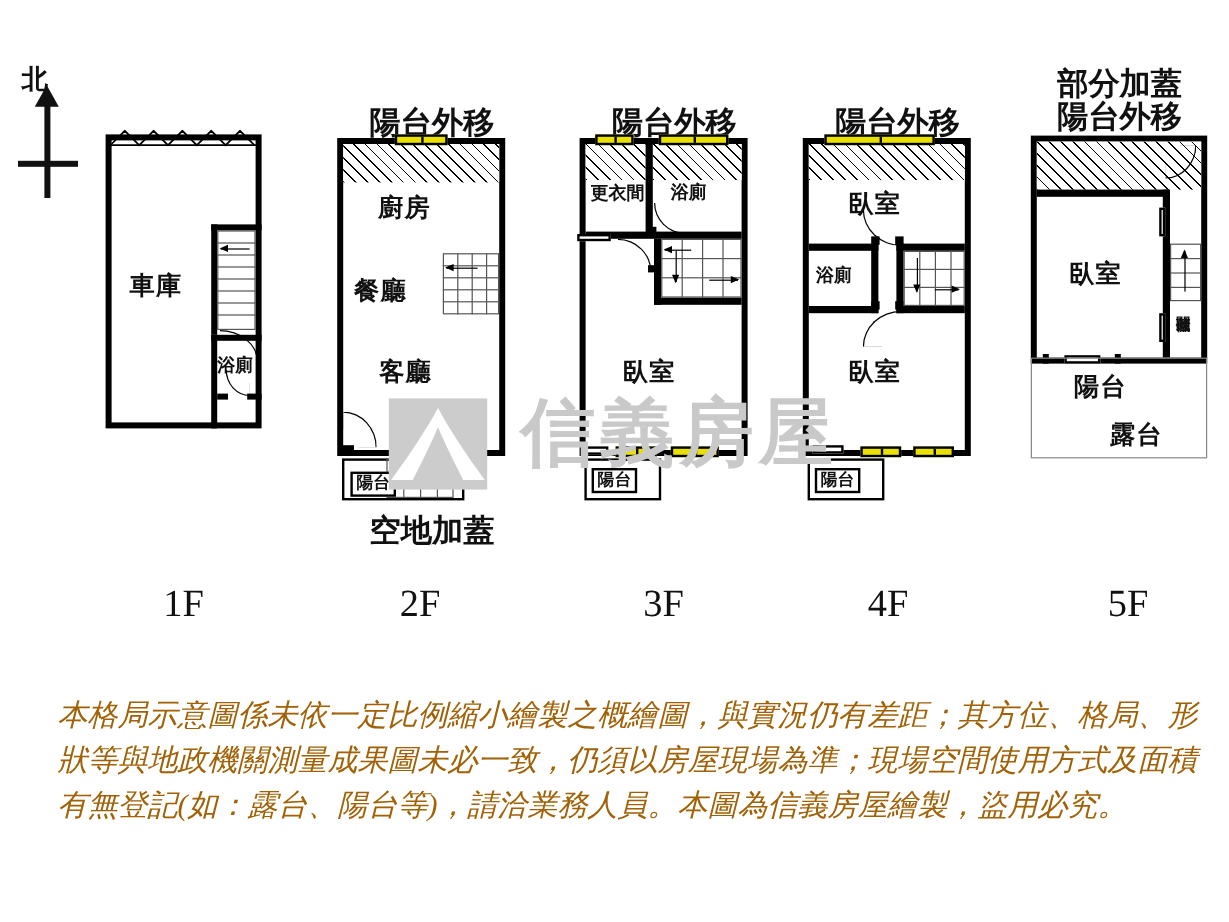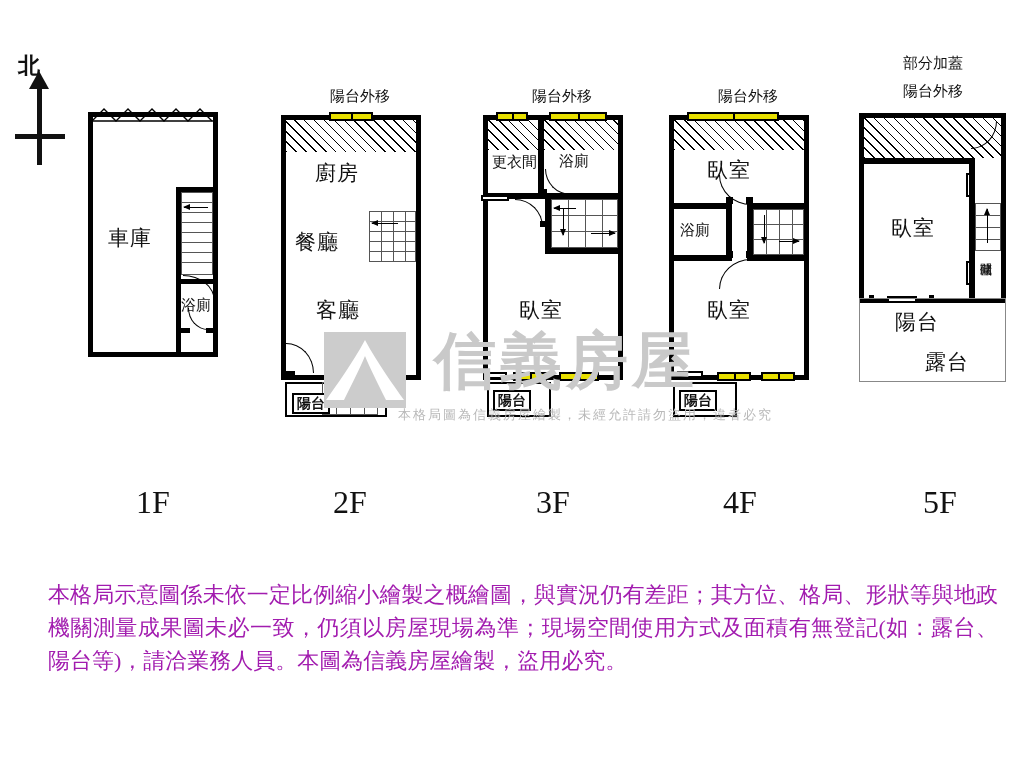--- a/index.html
+++ b/index.html
@@ -25,26 +25,26 @@
   .outer { position:absolute; border:5px solid #000; background:#fff; }
   .wall  { position:absolute; background:#000; }
   .hatch { position:absolute;
      background-image: repeating-linear-gradient(45deg, #000 0 1px, rgba(0,0,0,0) 1px 7px);
      background-color:#fff; }
   .win { position:absolute; background:#e8e000; border:2px solid #000; }
   .win .mull { position:absolute; top:0; bottom:0; width:2px; background:#000; left:50%; }
   .thinbox { position:absolute; border:2px solid #000; background:#fff; }
   .greyline { position:absolute; border:1px solid #888; }
 
-  .rlabel { position:absolute; font-size:21px; font-weight:400; color:#111;
+  .rlabel { position:absolute; font-size:21px; font-weight:700; color:#111;
             letter-spacing:1px; white-space:nowrap; line-height:1; }
   .rlabel.sm  { font-size:15px; letter-spacing:0; }
   .rlabel.vert { writing-mode: vertical-rl; letter-spacing:0; font-size:12px; }
 
-  .toplabel { position:absolute; font-size:15px; font-weight:400; color:#111;
+  .toplabel { position:absolute; font-size:26px; font-weight:700; color:#111;
               white-space:nowrap; text-align:center; line-height:1.15; }
 
   .floorlabel { position:absolute; font-size:32px; color:#111; font-weight:400;
                 white-space:nowrap; text-align:center; }
 
   
   .chip { position:absolute; border:2px solid #000; background:#fff;
           font-size:14px; font-weight:700; color:#111; padding:1px 3px; line-height:1.1; white-space:nowrap; }
 
   
@@ -77,22 +77,22 @@
         display:flex; align-items:flex-start; gap:26px; pointer-events:none; }
   .wm-logo { width:86px; height:80px; position:relative; flex:0 0 auto; }
   .wm-text { font-size:62px; font-weight:700; color:#c9c9c9; letter-spacing:4px;
              line-height:1; font-family:"DejaVu Sans", sans-serif; }
   .wm-small { position:absolute; left:398px; top:406px; font-size:13px; color:#b9b9b9;
               letter-spacing:2px; white-space:nowrap; pointer-events:none;
               font-family:"DejaVu Sans", sans-serif; }
 
   
   .disclaimer { position:absolute; left:48px; top:578px; width:950px;
-                font-size:22px; line-height:1.5; color:#a21caf; text-align:justify;
-                font-family:"Liberation Serif","DejaVu Serif",serif; }
+                font-size:25px; line-height:1.5; color:#a16207; text-align:justify;
+                font-family:"Liberation Serif","DejaVu Serif",serif;font-style:italic; }
 </style>
 </head>
 <body>
 <div id="root">
 
 <div class="compass">
   <div class="n-label">北</div>
   <div class="head"></div>
   <div class="shaft"></div>
   <div class="cross"></div>
@@ -171,20 +171,21 @@
 <div class="stairs" style="left:322px;top:382px;width:56px;height:33px;">
   <div class="frame"></div>
   <div class="vline" style="left:14px;"></div>
       <div class="vline" style="left:28px;"></div>
   <div class="vline" style="left:42px;"></div>
   <div class="tread" style="top:11px;"></div>
       <div class="tread" style="top:22px;"></div>
   <div class="arrow-h left" style="left:3px;top:10px;width:30px;"></div>
 </div>
 <div class="chip" style="left:292px;top:393px;">陽台</div>
+<div class="toplabel" style="left:290px;top:428px;width:140px;">空地加蓋</div>
 <div class="floorlabel" style="left:310px; top:484px; width:80px;">2F</div>
 
 <div class="toplabel" style="left:482px; top:88px; width:160px;">陽台外移</div>
 <div class="plan" style="left:483px; top:115px; width:140px; height:265px;">
   <div class="outer" style="left:0;top:0;width:140px;height:265px;"></div>
   <div class="hatch" style="left:5px;top:5px;width:50px;height:30px;"></div>
   <div class="hatch" style="left:61px;top:5px;width:74px;height:30px;"></div>
   <div class="win" style="left:13px;top:-3px;width:32px;height:9px;">
         <span class="mull"></span>
       </div>
@@ -320,17 +321,16 @@
 
 <div class="wm">
   <div class="wm-logo">
     <svg width="86" height="80" viewBox="0 0 86 80">
       <rect x="2" y="2" width="82" height="76" fill="#cccccc"></rect>
       <path d="M43 10 C30 34, 14 56, 4 70 L22 70 C30 54, 38 38, 43 26 C48 38, 56 54, 64 70 L82 70 C72 56, 56 34, 43 10 Z" fill="#ffffff"></path>
     </svg>
   </div>
   <div class="wm-text">信義房屋</div>
 </div>
-<div class="wm-small">本格局圖為信義房屋繪製，未經允許請勿盜用，違者必究</div>
 
 <div class="disclaimer">本格局示意圖係未依一定比例縮小繪製之概繪圖，與實況仍有差距；其方位、格局、形狀等與地政機關測量成果圖未必一致，仍須以房屋現場為準；現場空間使用方式及面積有無登記(如：露台、陽台等)，請洽業務人員。本圖為信義房屋繪製，盜用必究。</div>
 
 </div>
 
 </body></html>

